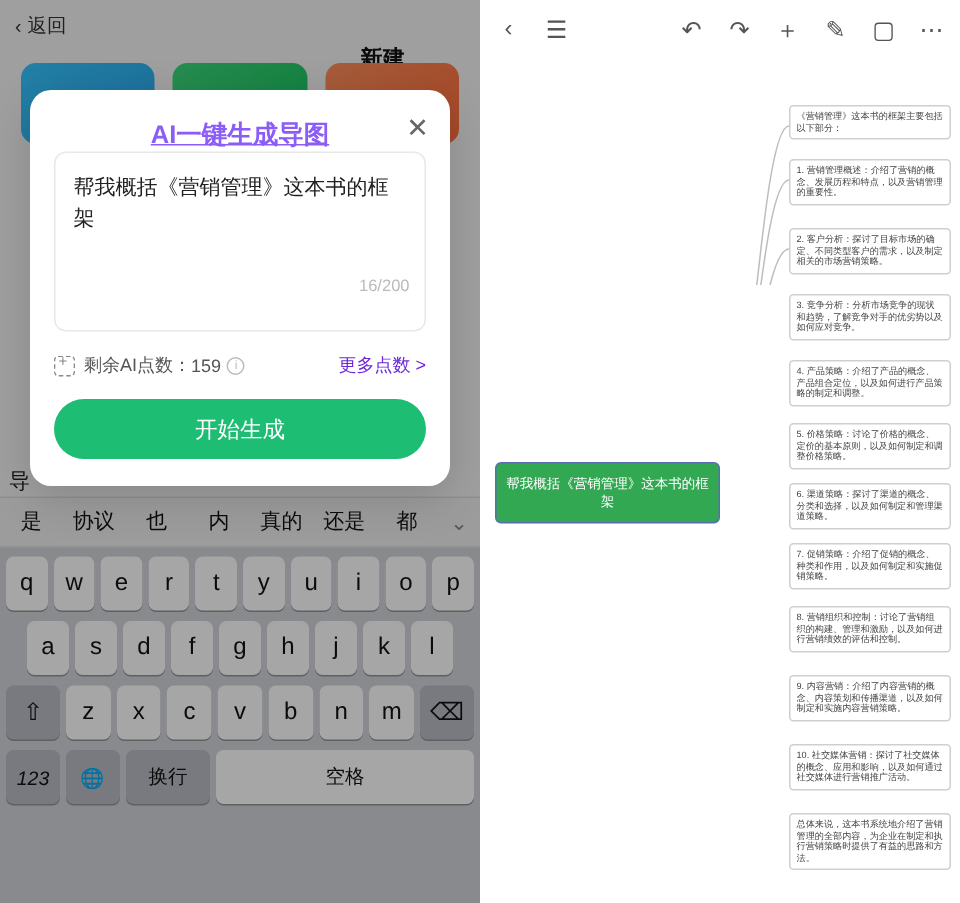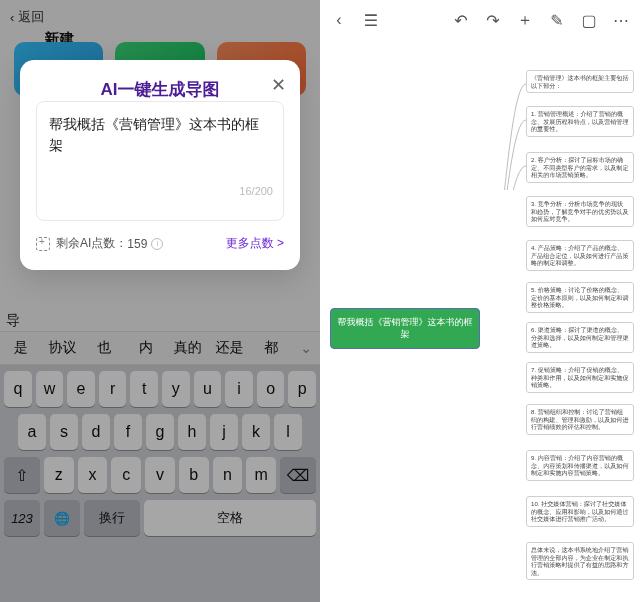--- a/index.html
+++ b/index.html
@@ -3,32 +3,32 @@
 <meta charset="utf-8">
 <style>
   * { box-sizing: border-box; margin: 0; padding: 0; font-family: -apple-system, "Helvetica Neue", Arial, sans-serif; }
   body { width: 640px; height: 602px; overflow: hidden; display: flex; background: #fff; }
   .left { width: 320px; height: 602px; background: #f4f5f6; position: relative; display: flex; flex-direction: column; }
   .right { width: 320px; height: 602px; background: #fff; position: relative; }
 
   
   .l-header { height: 34px; display: flex; align-items: center; padding: 0 10px; font-size: 13px; color: #333; }
   .l-back { display: flex; align-items: center; gap: 4px; }
-  .l-title { flex: 1; text-align: left; font-weight: 600; font-size: 15px; color: #111; margin-right: 40px; margin-top: 44px; }
+  .l-title { flex: 1; text-align: right; font-weight: 600; font-size: 15px; color: #111; margin-right: 40px; margin-top: 44px; }
 
   .cards-row { display: flex; gap: 12px; padding: 8px 14px; }
   .card { flex: 1; height: 54px; border-radius: 10px; }
   .c1 { background: linear-gradient(135deg,#37c6ff,#2aa8ee); }
   .c2 { background: linear-gradient(135deg,#3cd97b,#17c45e); }
   .c3 { background: linear-gradient(135deg,#ff8f5b,#ff6e3c); }
 
   
   .overlay { position: absolute; inset: 0; background: rgba(0,0,0,0.35); }
   .modal { position: absolute; left: 20px; right: 20px; top: 60px; background: #fff; border-radius: 14px; padding: 18px 16px 18px; box-shadow: 0 8px 30px rgba(0,0,0,.15); }
-  .m-title { text-align: center; font-size: 17px; font-weight: 600; color: #4c1d95; }
+  .m-title { text-align: center; font-size: 17px; font-weight: 600; color: #8b5cf6; text-decoration: underline; }
   .m-close { position: absolute; top: 14px; right: 14px; font-size: 18px; color: #666; cursor: pointer; }
   .m-caption { font-size: 12px; color: #999; margin: 14px 2px 8px; }
   .m-box { border: 1px solid #e8e8e8; border-radius: 8px; padding: 12px; height: 120px; position: relative; }
   .m-text { font-size: 14px; color: #222; line-height: 1.5; }
   .m-count { position: absolute; bottom: 23px; right: 10px; font-size: 11px; color: #bbb; }
   .m-row { display: flex; align-items: center; margin-top: 14px; font-size: 12px; }
   .pts-icon { width: 14px; height: 14px; border: 1.5px dashed #888; border-radius: 3px; margin-right: 6px; position: relative; }
   .pts-icon:before { content:"+"; position:absolute; left:2px; top:-2px; font-size:10px; color:#888;}
   .m-pts { color: #555; }
   .m-info { margin-left: 4px; width: 12px; height: 12px; border: 1px solid #bbb; border-radius: 50%; font-size: 8px; color: #bbb; display: flex; align-items: center; justify-content: center; }
@@ -90,20 +90,23 @@
     <div class="m-box">
       <div class="m-text">帮我概括《营销管理》这本书的框架</div>
       <div class="m-count">16/200</div>
     </div>
     <div class="m-row">
       <span class="pts-icon"></span>
       <span class="m-pts">剩余AI点数：</span>
       <span class="m-pts">159</span>
       <span class="m-info">i</span>
       <span class="m-more">更多点数 &gt;</span>
+    </div>
+    <div class="m-btn">
+      <span>开始生成</span>
     </div>
   </div>
 
   <div style="flex:1"></div>
 
   <div class="sugg">
     <span>是</span>
     <span>协议</span>
     <span>也</span>
     <span>内</span>

